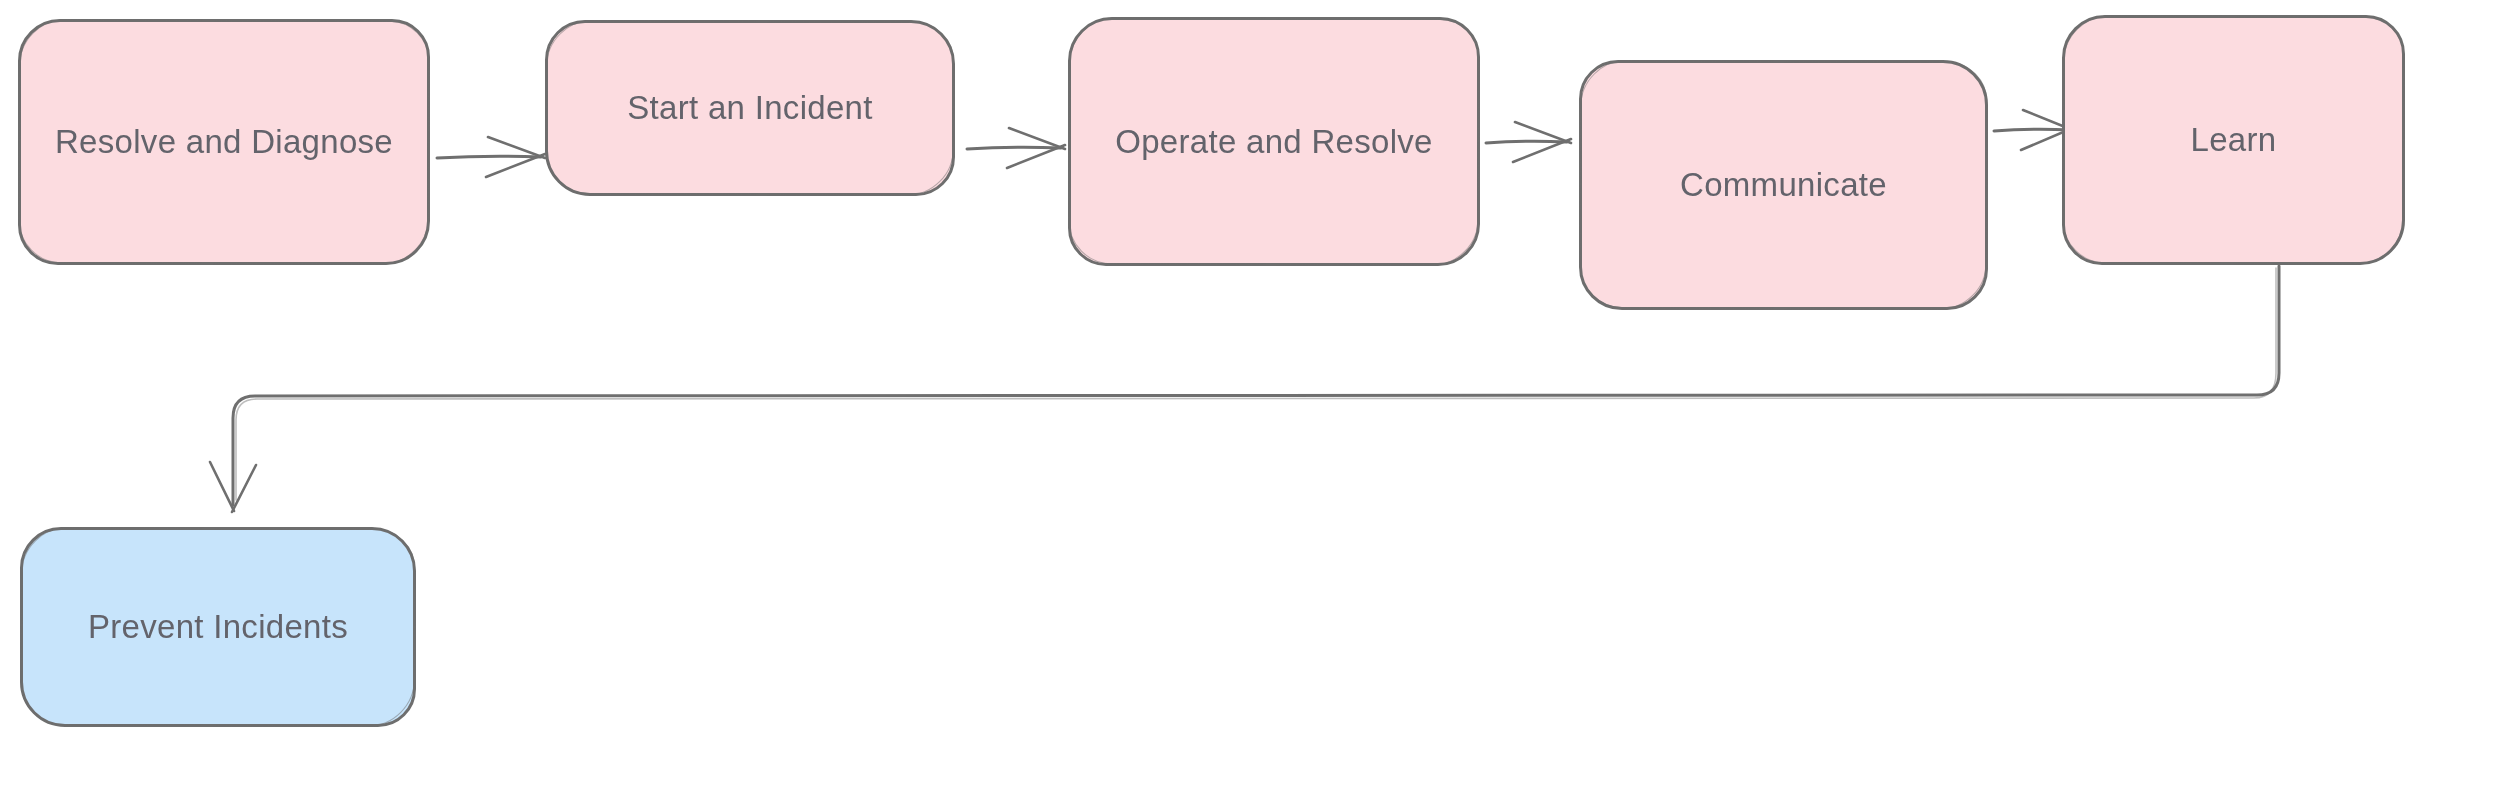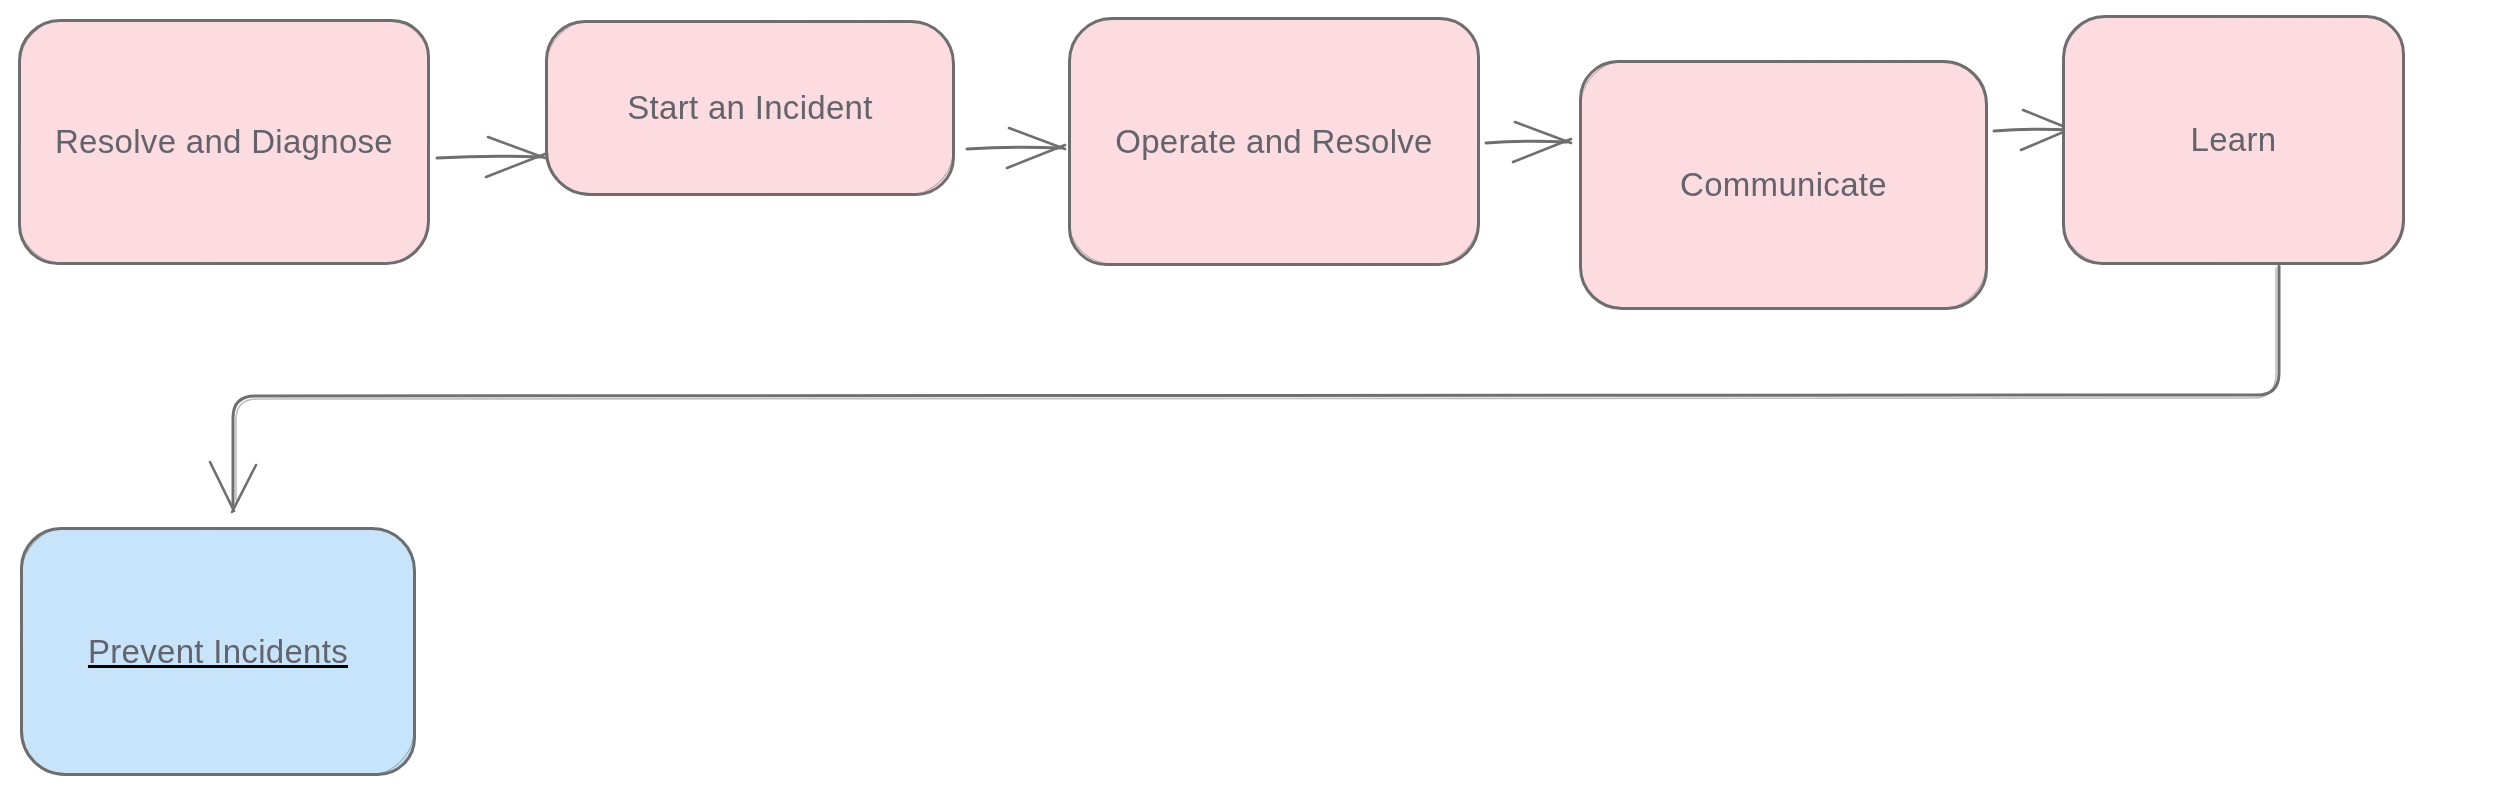--- a/index.html
+++ b/index.html
@@ -121,17 +121,17 @@
   </div>
 
   <div class="node" style="left:1579px; top:15px; width:409px; height:250px; border-radius:39px 45px 41px 43px;margin-top:45px;">
     <span class="node__label">Communicate</span>
   </div>
 
   <div class="node" style="left:2062px; top:15px; width:343px; height:250px; border-radius:43px 39px 45px 40px;">
     <span class="node__label">Learn</span>
   </div>
 
-  <div class="node node--highlight" style="left:20px; top:527px; width:396px; height:249px; border-radius:41px 44px 38px 45px;text-decoration:underline;">
+  <div class="node node--highlight" style="left:20px; top:527px; width:396px; height:200px; border-radius:41px 44px 38px 45px;">
     <span class="node__label">Prevent Incidents</span>
   </div>
 
 </div>
 
 </body></html>

